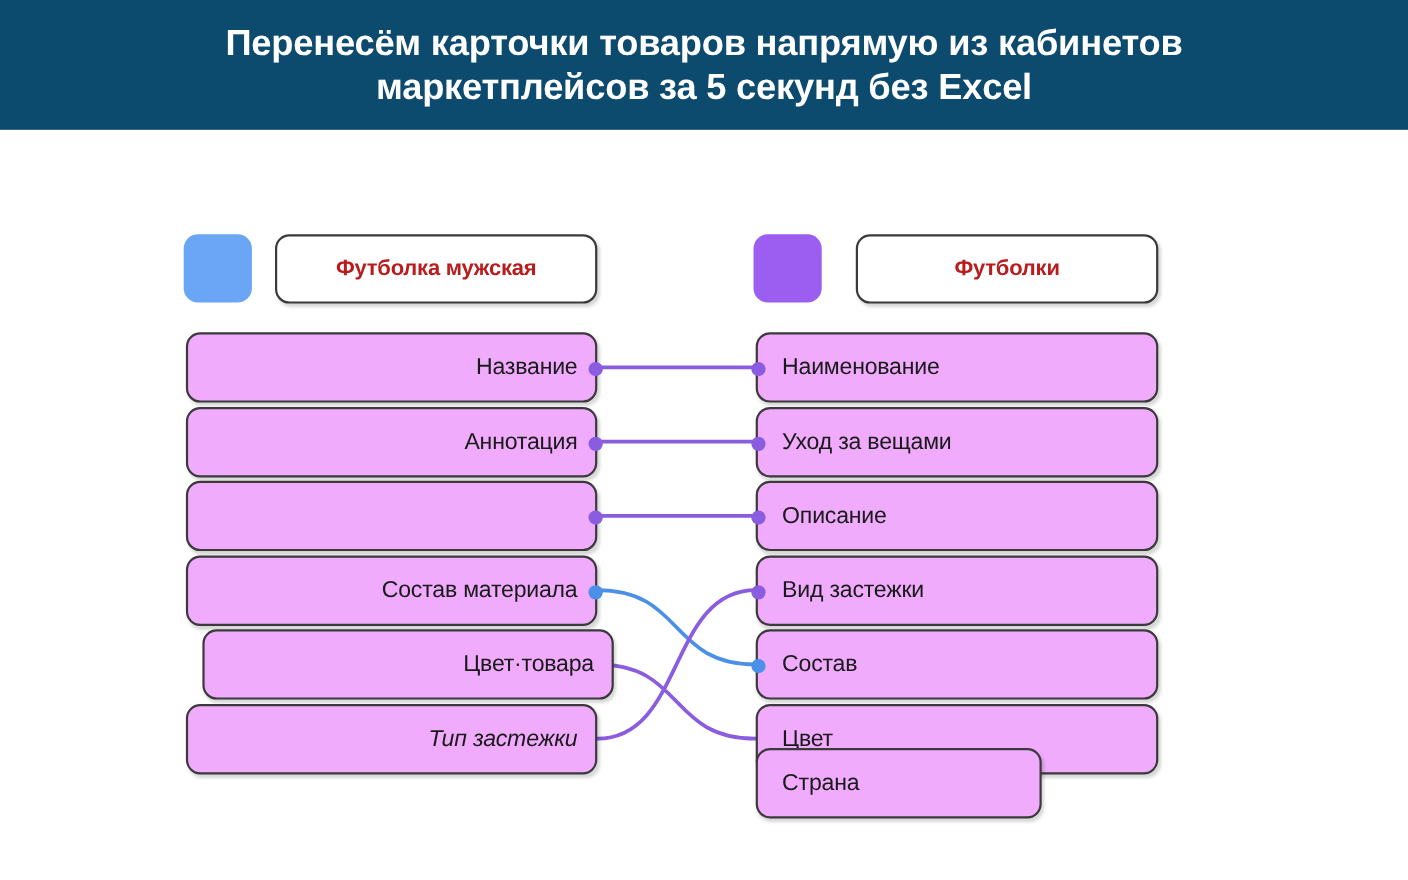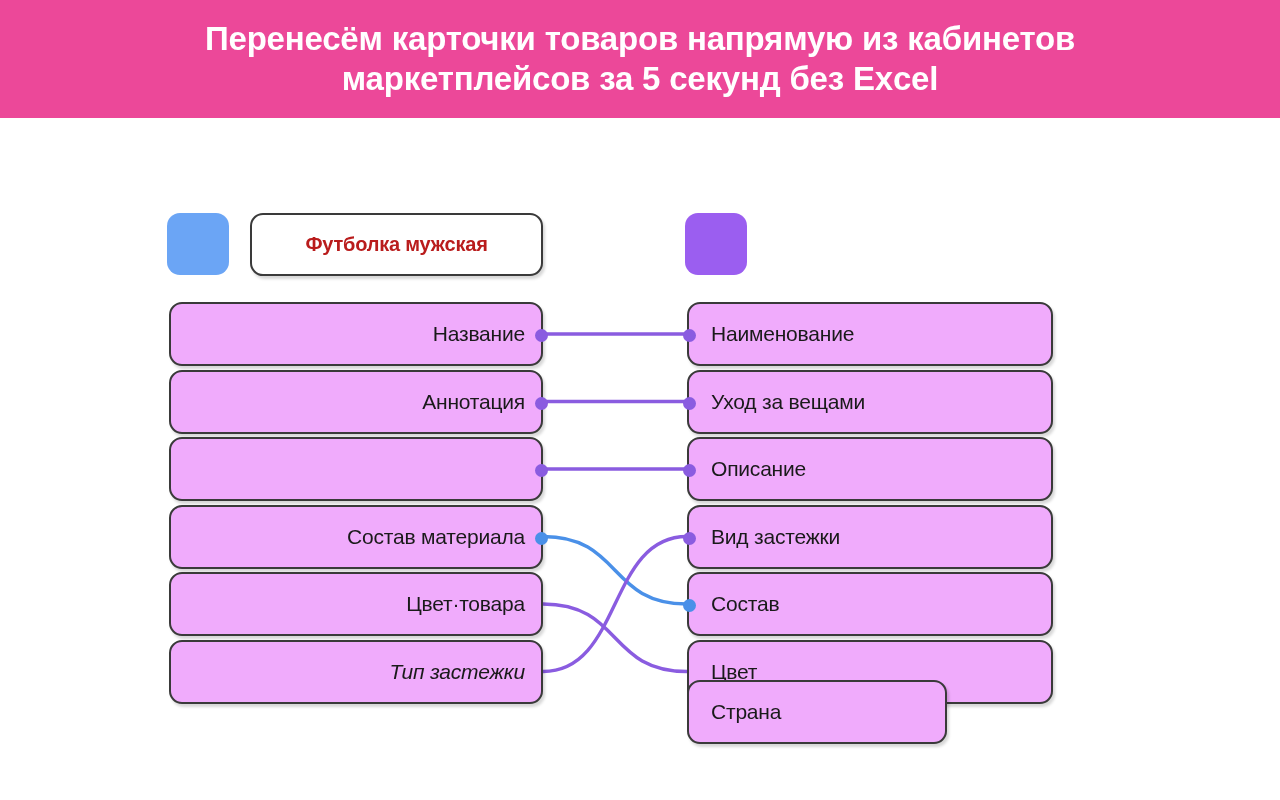--- a/index.html
+++ b/index.html
@@ -15,21 +15,21 @@
     position: relative;
   }
 
   
   #header-banner {
     position: absolute;
     left: 0;
     top: 0;
     width: 1280px;
     height: 118px;
-    background: #ec4899;
+    background: #0c4a6e;
     display: flex;
     align-items: center;
     justify-content: center;
     box-sizing: border-box;
     padding: 0 22px;
   }
   #header-title {
     color: #ffffff;
     font-size: 33px;
     font-weight: bold;
@@ -181,32 +181,35 @@
           <span class="field-label">Аннотация</span>
           <span class="port" style="background: rgb(138, 92, 224);"></span>
         </div>
         <div class="field-card" style="top: 319px;">
           <span class="port" style="background: rgb(138, 92, 224);"></span>
         </div>
         <div class="field-card" style="top: 386.5px;">
           <span class="field-label">Состав материала</span>
           <span class="port" style="background: rgb(74, 144, 232);"></span>
         </div>
-        <div class="field-card" style="top: 454px;">
+        <div class="field-card" style="top: 454px; margin-left: 15px;">
           <span class="field-label">Цвет·товара</span>
         </div>
         <div class="field-card" style="top: 521.5px; font-style: italic;">
           <span class="field-label">Тип застежки</span>
         </div>
       </div>
   </div>
 
   <div class="column" id="right-column">
     <div class="col-header">
       <div class="swatch" id="right-swatch" style="background: rgb(155, 94, 240);"></div>
+      <div class="title-card" id="right-title-card">
+        <span class="title-card-label">Футболки</span>
+      </div>
     </div>
     <div id="right-fields">
         <div class="field-card" style="top: 184px; text-align: right;">
           <span class="field-label">Наименование</span>
           <span class="port" style="background: rgb(138, 92, 224);"></span>
         </div>
         <div class="field-card" style="top: 251.5px;">
           <span class="field-label">Уход за вещами</span>
           <span class="port" style="background: rgb(138, 92, 224);"></span>
         </div>

